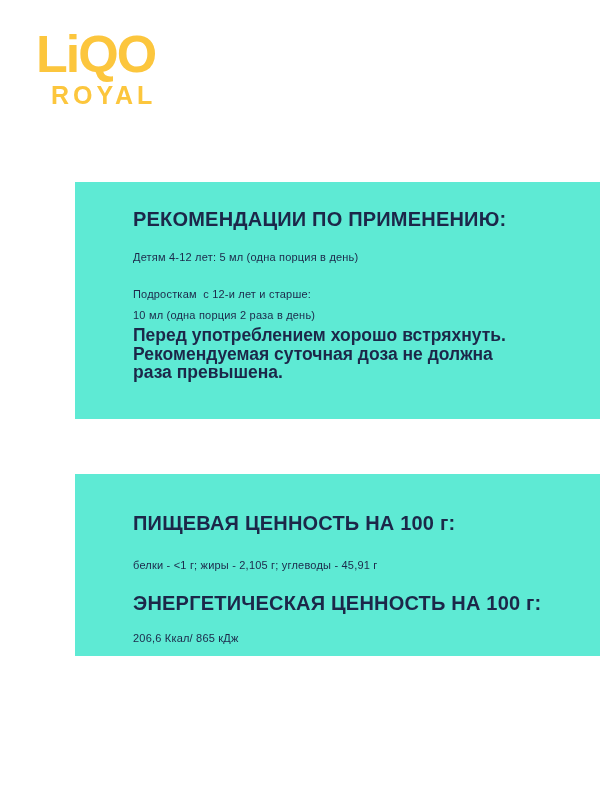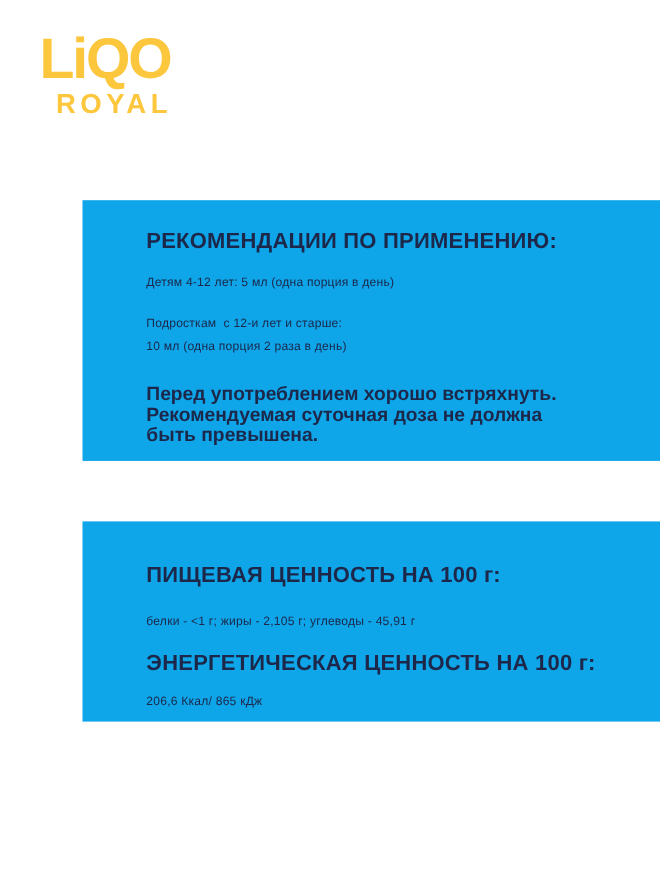--- a/index.html
+++ b/index.html
@@ -31,21 +31,21 @@
     letter-spacing: 4px;
     margin-left: 15px;
     margin-top: 1px;
   }
 
   
   .panel {
     position: absolute;
     left: 75px;
     width: 525px;
-    background: #0ea5e9;
+    background: #5eead4;
     color: #1C2749;
     padding-left: 58px;
     padding-right: 26px;
   }
   .panel-recommendations {
     top: 182px;
     height: 237px;
     padding-top: 26px;
   }
   .panel-nutrition {
@@ -64,21 +64,20 @@
     font-size: 11px;
     font-weight: 400;
     line-height: 21px;
     letter-spacing: 0.2px;
   }
   .pre { white-space: pre-wrap; }
 
   .rec-dose-children { margin-top: 17px; }
   .rec-dose-teens { margin-top: 16px; }
   .rec-warning {
-    margin-top: 23px;
     font-weight: 700;
     font-size: 17.5px;
     line-height: 18.5px;
   }
   .rec-warning div { line-height: 18.5px; }
 
   .nutrition-values { margin-top: 21px; }
   .energy-title { margin-top: 16px; }
   .energy-values { margin-top: 14px; }
 </style>
@@ -96,21 +95,21 @@
   <div class="body-text rec-dose-children">Детям 4-12 лет: 5 мл (одна порция в день)</div>
 
   <div class="rec-dose-teens">
     <div class="body-text pre">Подросткам  с 12-и лет и старше:</div>
     <div class="body-text">10 мл (одна порция 2 раза в день)</div>
   </div>
 
   <div class="rec-warning">
     <div>Перед употреблением хорошо встряхнуть.</div>
     <div>Рекомендуемая суточная доза не должна</div>
-    <div>быть превышена.</div>
+    <div>раза превышена.</div>
   </div>
 </div>
 
 <div class="panel panel-nutrition">
   <div class="panel-title">ПИЩЕВАЯ ЦЕННОСТЬ НА 100 г:</div>
 
   <div class="body-text nutrition-values">белки - &lt;1 г; жиры - 2,105 г; углеводы - 45,91 г</div>
 
   <div class="panel-title energy-title">ЭНЕРГЕТИЧЕСКАЯ ЦЕННОСТЬ НА 100 г:</div>
 

